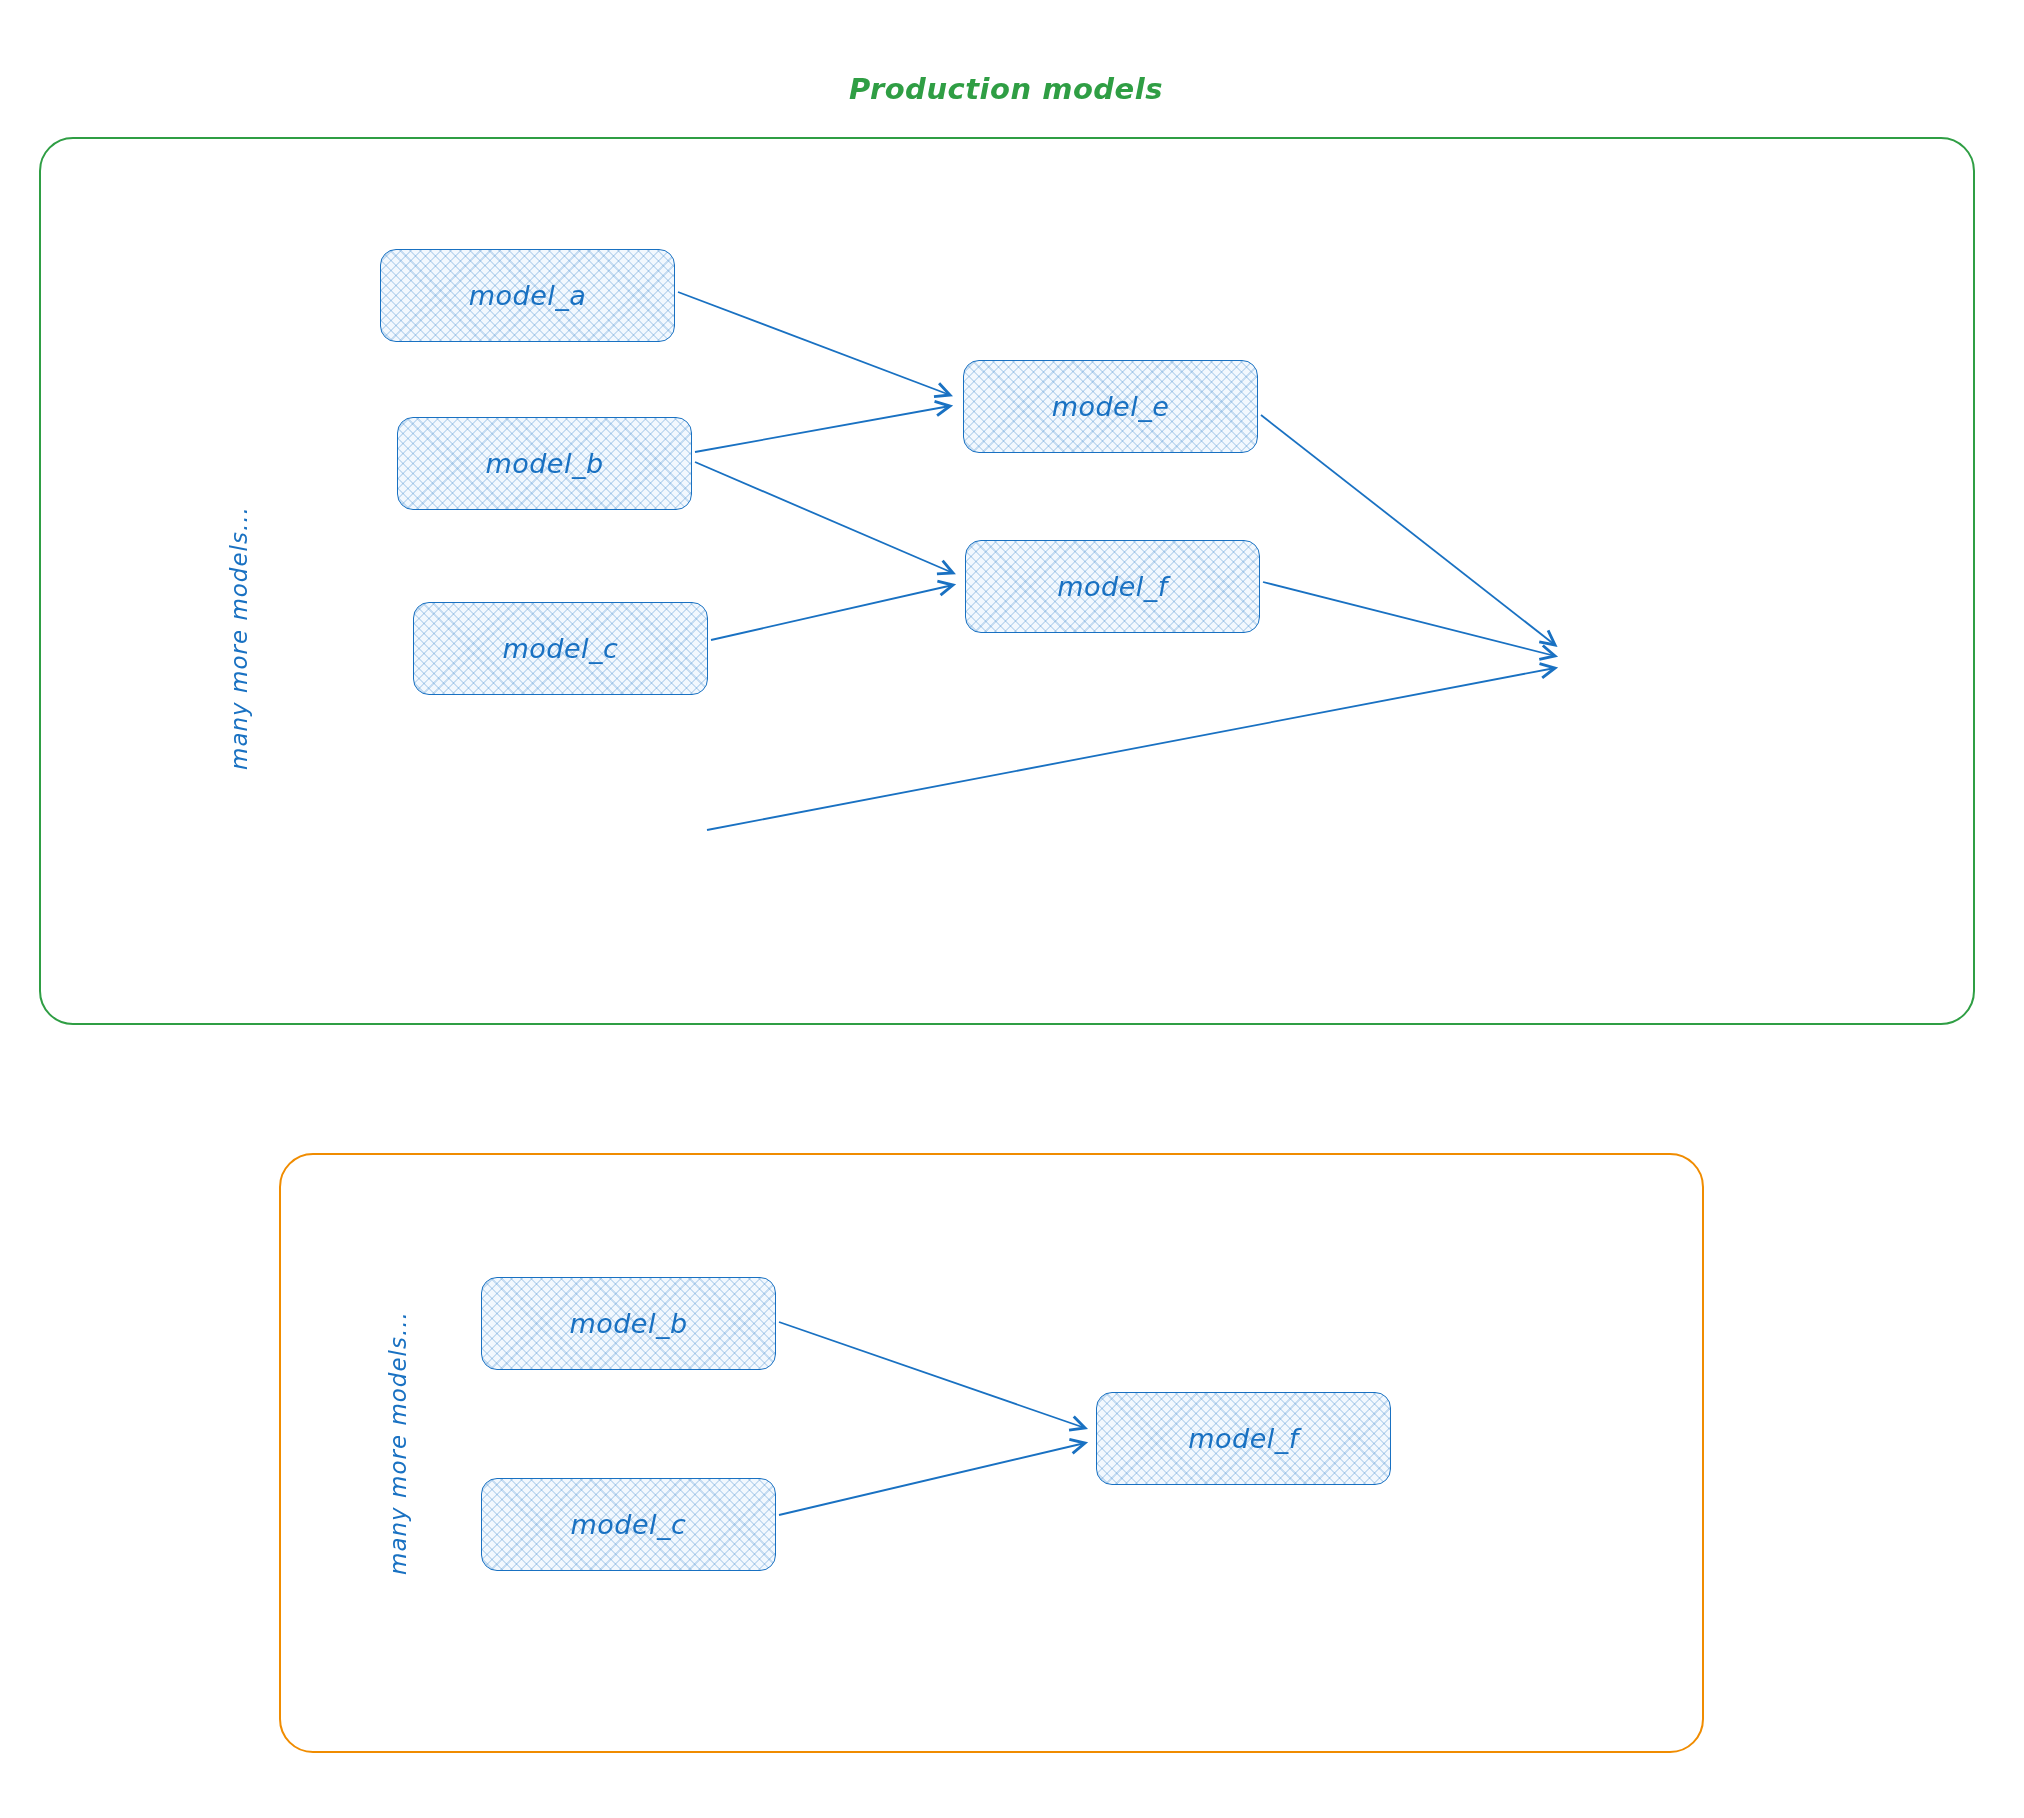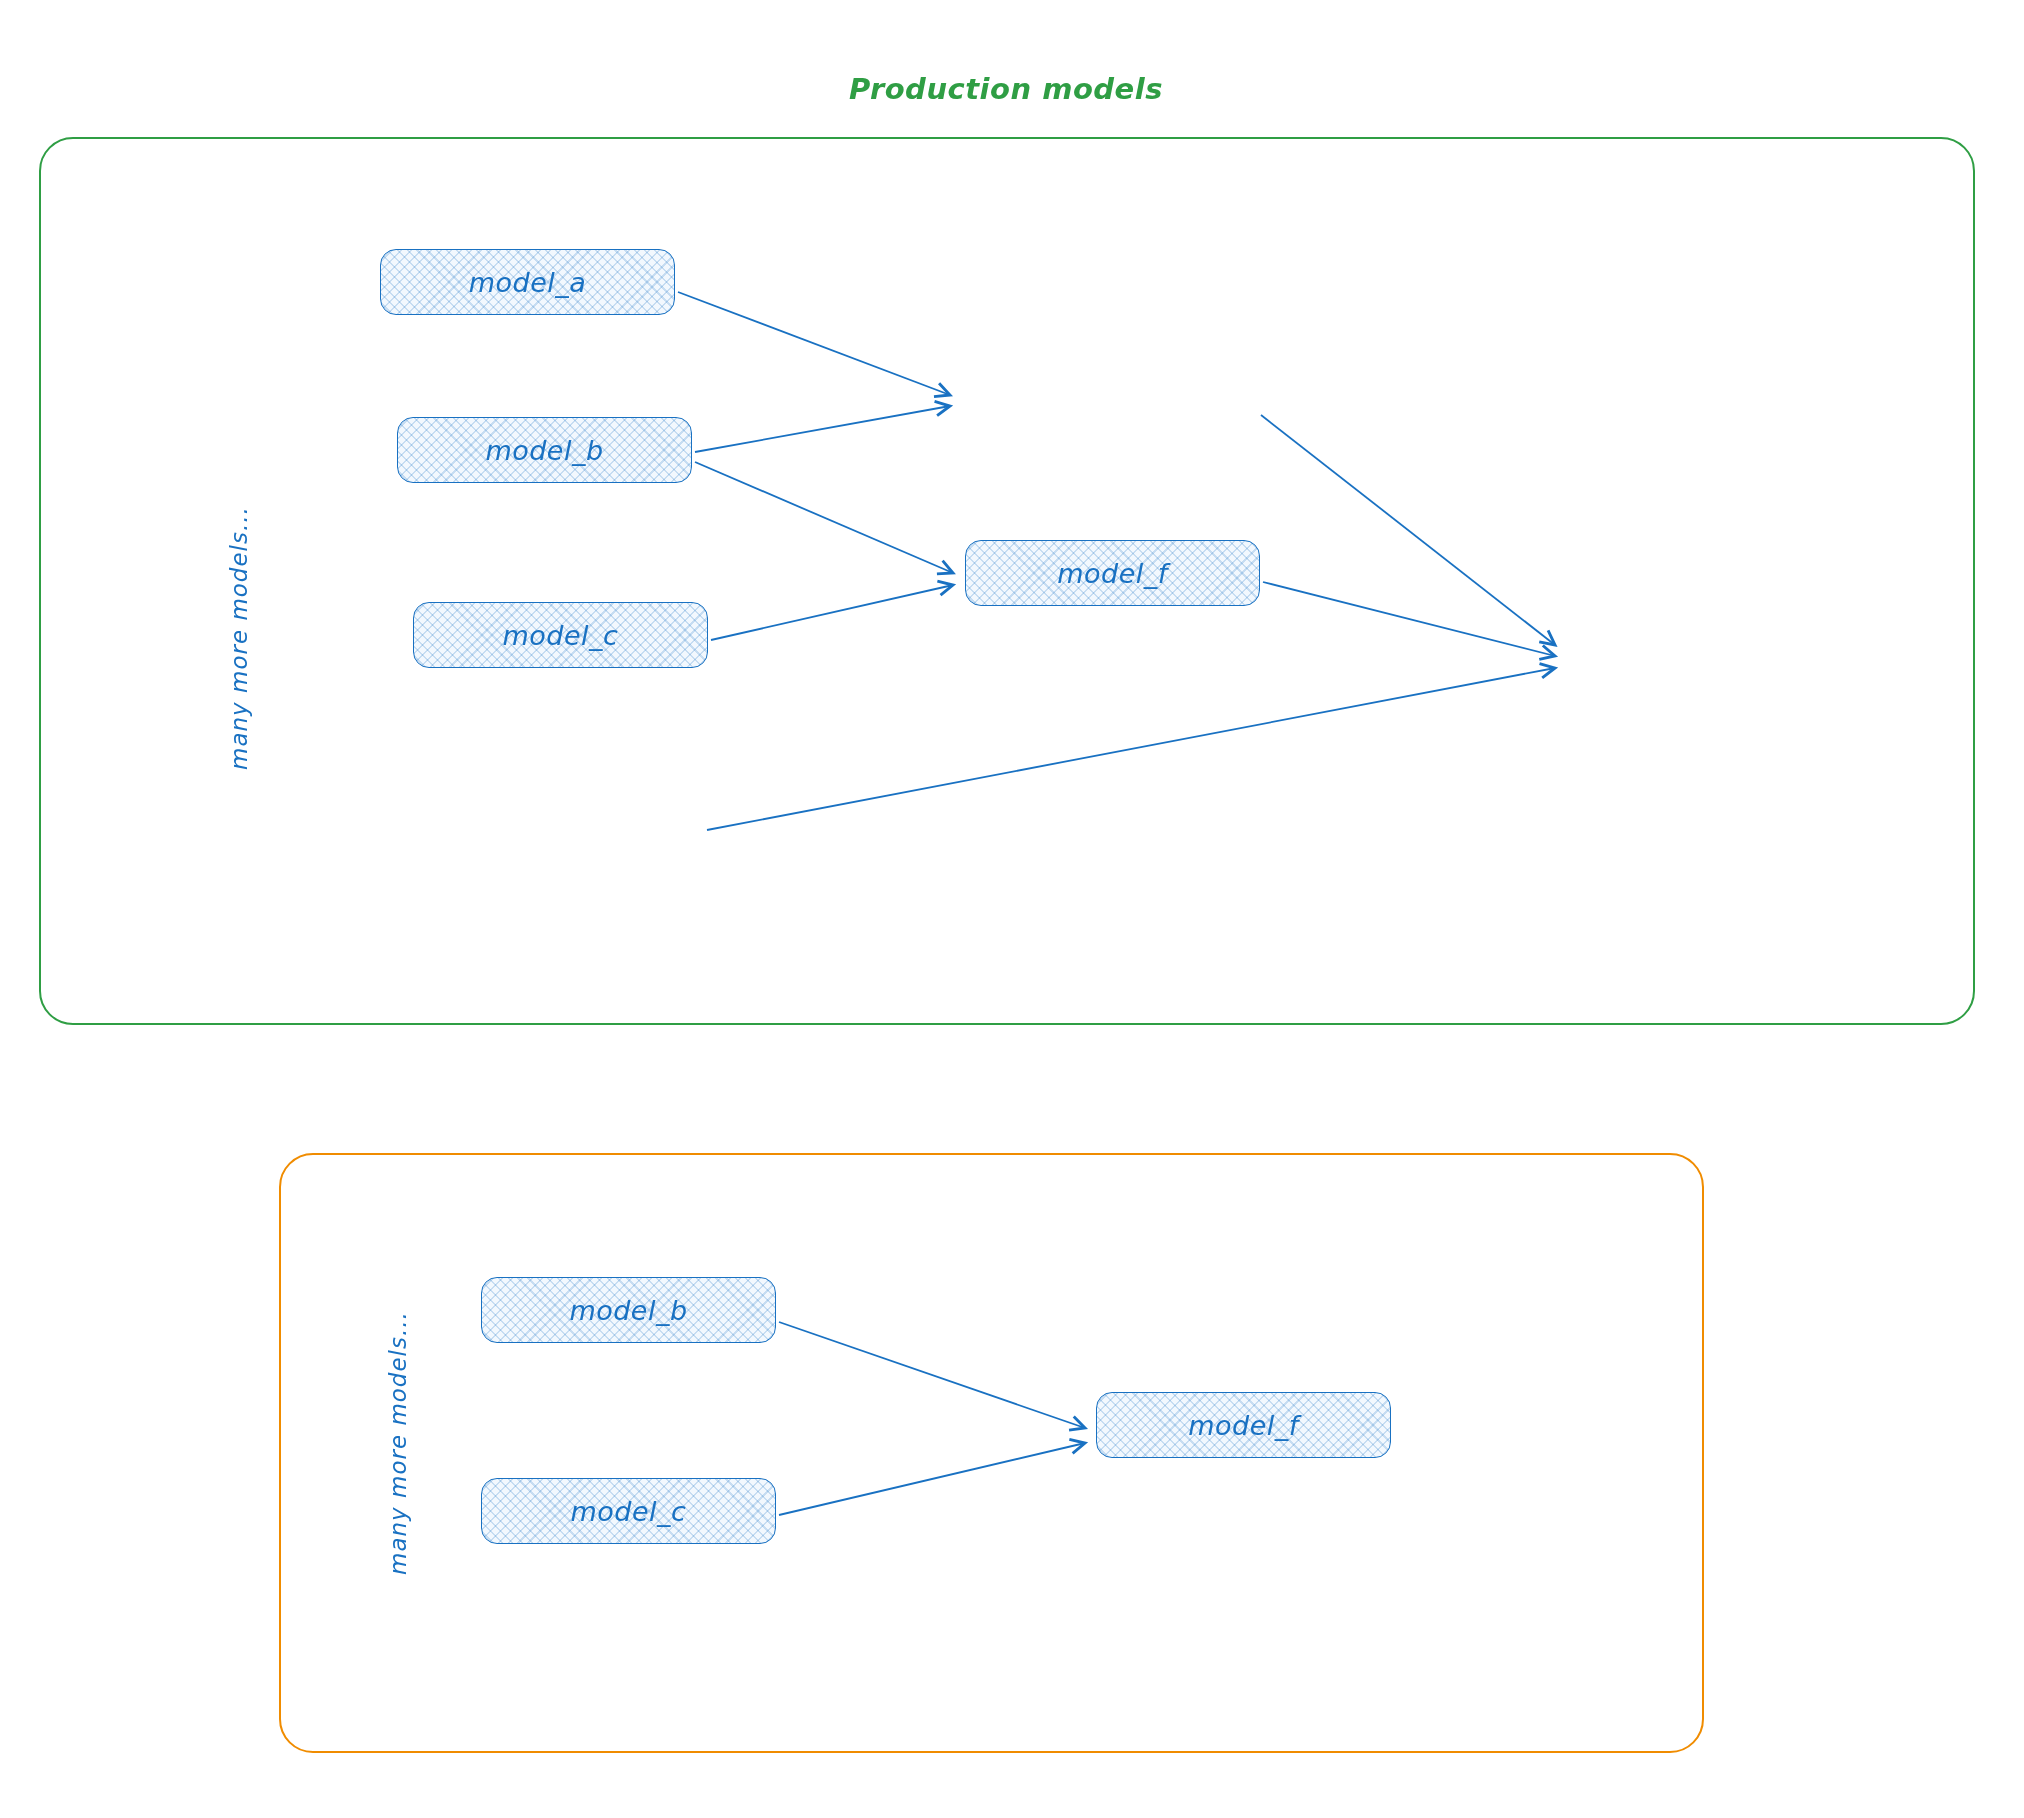--- a/index.html
+++ b/index.html
@@ -36,21 +36,21 @@
     left:39px; top:137px; width:1932px; height:884px;
     border:2px solid var(--green);
   }
   .group-box.development{
     left:279px; top:1153px; width:1421px; height:596px;
     border:2px solid var(--orange);
   }
   .node{
     position:absolute;
     width:295px;
-    height:66px;
+    height:93px;
     display:flex;
     align-items:center;
     justify-content:center;
     border:1.8px solid var(--blue);
     border-radius:16px;
     color:var(--blue);
     font-size:27px;
     font-style:italic;
     letter-spacing:0.5px;
     background-color:var(--node-fill);
@@ -107,20 +107,23 @@
 
   <div class="node n-pa">
     <span>model_a</span>
   </div>
   <div class="node n-pb">
     <span>model_b</span>
   </div>
   <div class="node n-pc">
     <span>model_c</span>
   </div>
+  <div class="node n-pe">
+    <span>model_e</span>
+  </div>
   <div class="node n-pf">
     <span>model_f</span>
   </div>
 
 
   <div class="group-box development"></div>
 
   <div class="side-note development">many more models...</div>
 
   <div class="node n-db">

